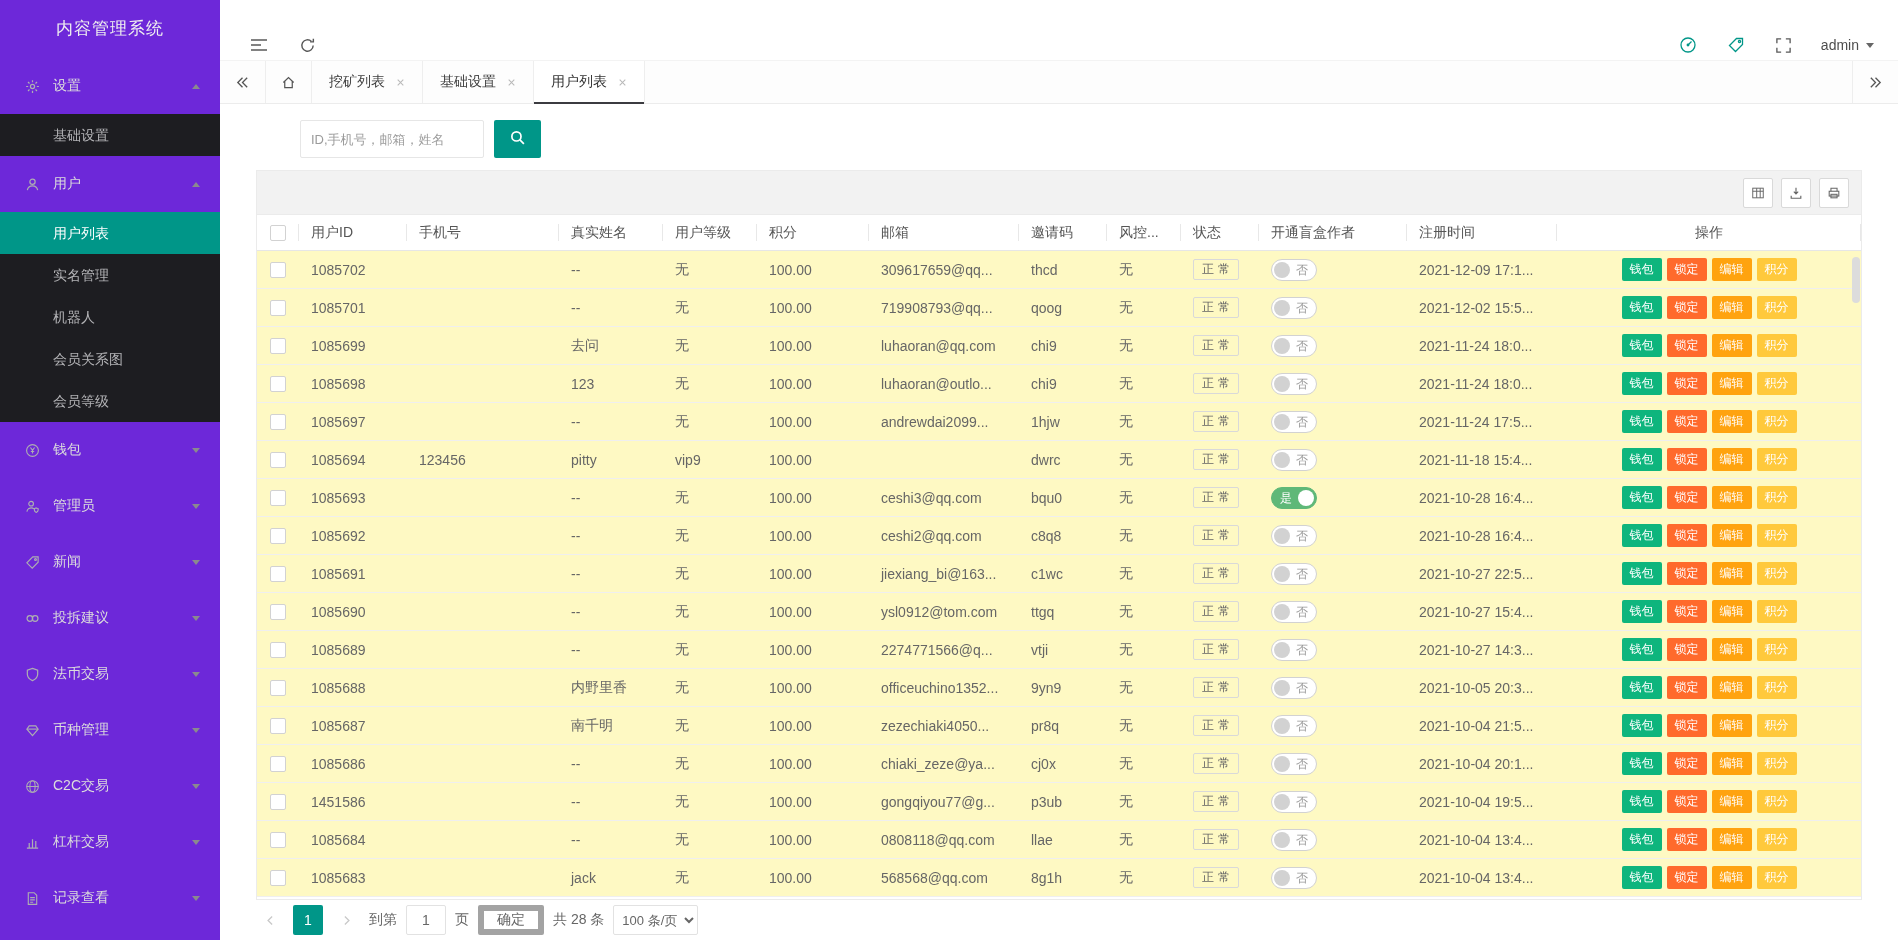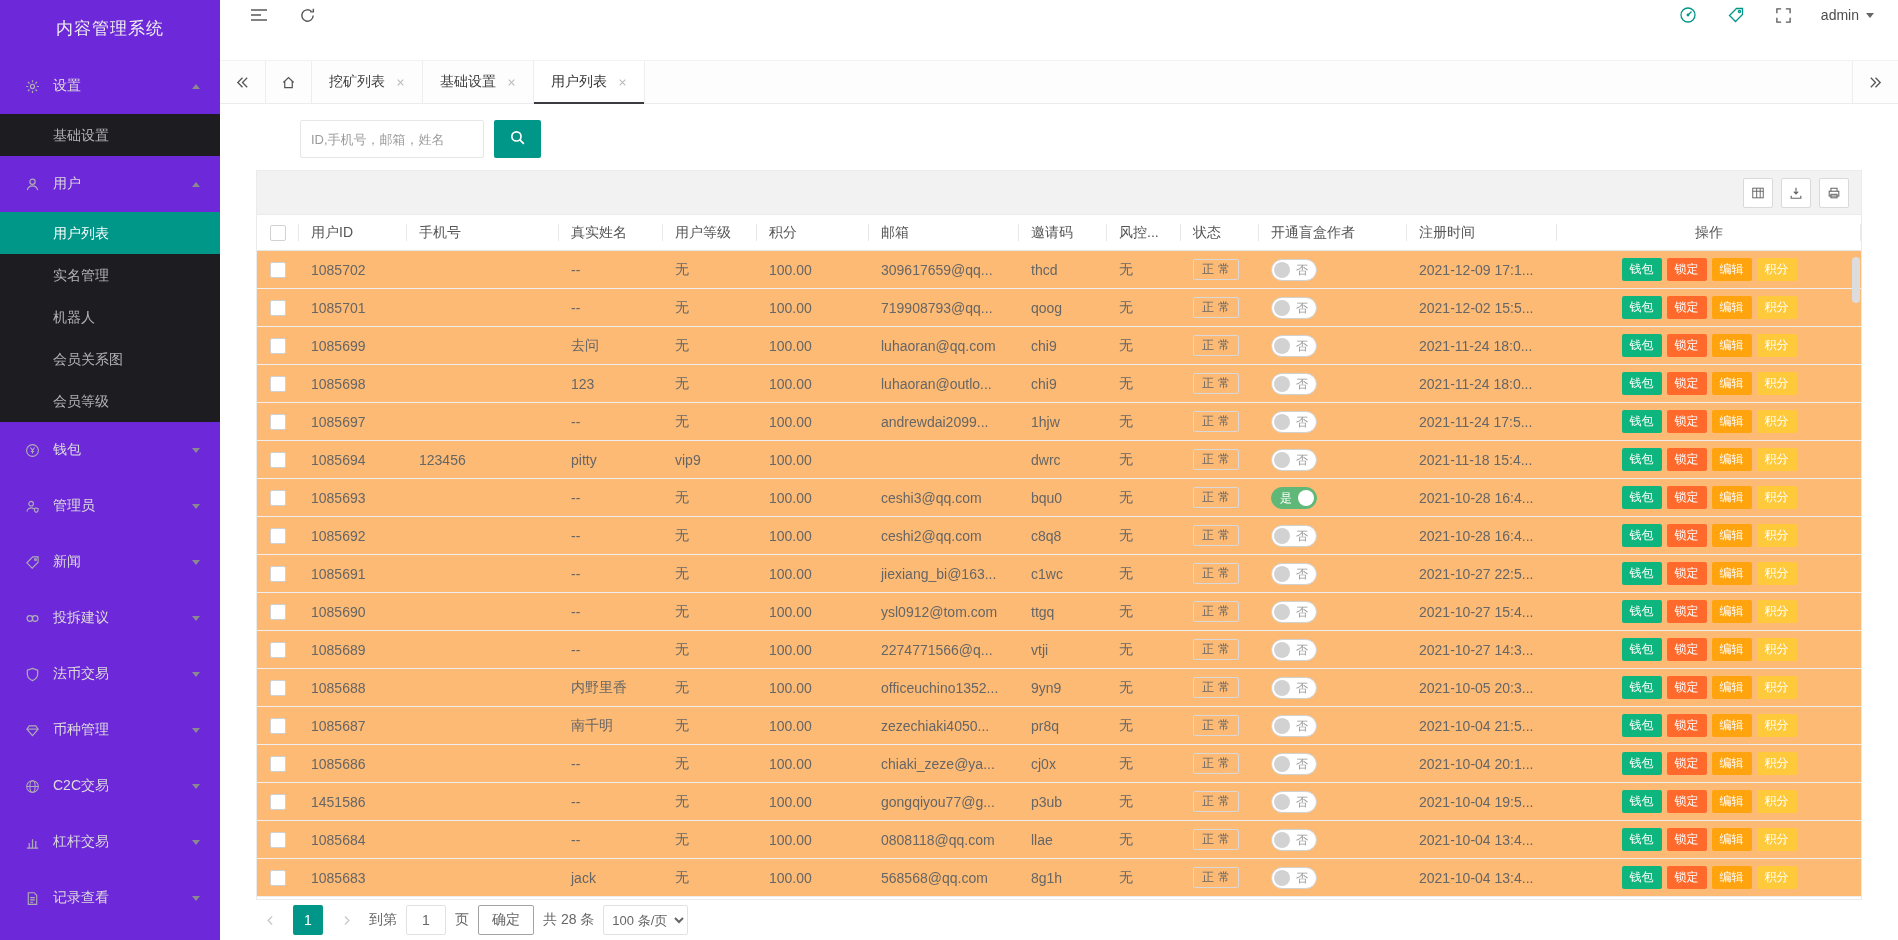--- a/index.html
+++ b/index.html
@@ -15,21 +15,21 @@
   .mi svg{width:15px;height:15px}
   .mlabel{flex:1}
   .chev{width:0;height:0;border-left:4px solid transparent;border-right:4px solid transparent;border-top:5px solid #8a8a8e}
   .chev.up{border-top:none;border-bottom:5px solid #8a8a8e}
   .submenu{background:#1d1d21}
   .submenu-item{height:42px;line-height:42px;padding-left:53px;color:#b3b3b6;cursor:pointer;font-size:14px}
   .submenu-item.active{background:#009688;color:#fff}
 
   
   .main{flex:1;display:flex;flex-direction:column;height:100%;min-width:0}
-  .topbar{height:60px;background:#fff;display:flex;align-items:flex-start;padding:0 24px;flex-shrink:0}
+  .topbar{height:60px;background:#fff;display:flex;align-items:flex-end;padding:0 24px;flex-shrink:0}
   .tb-icon{width:30px;height:30px;display:flex;align-items:center;justify-content:center;color:#595959;cursor:pointer;margin-right:18px}
   .tb-right{margin-left:auto;display:flex;align-items:center;gap:8px}
   .tb-right .tb-icon{margin-right:10px}
   .teal{color:#009688}
   .user-menu{display:flex;align-items:center;gap:7px;color:#4d4d4d;cursor:pointer;font-size:14px;margin-left:4px}
   .caret{width:0;height:0;border-left:4px solid transparent;border-right:4px solid transparent;border-top:5px solid #666}
 
   
   .tabbar{height:44px;background:#fdfdfd;border-top:1px solid #f3f3f3;border-bottom:1px solid #ececec;display:flex;align-items:stretch;flex-shrink:0}
   .tab-nav{width:46px;display:flex;align-items:center;justify-content:center;color:#555;border-right:1px solid #eee;cursor:pointer}
@@ -51,21 +51,21 @@
 
   .toolbar{height:44px;background:#f2f2f2;border:1px solid #ebebeb;border-bottom:none;display:flex;align-items:center;justify-content:flex-end;padding:0 12px;flex-shrink:0}
   .tool-btn{width:30px;height:30px;background:#fff;border:1px solid #d9d9d9;border-radius:2px;display:flex;align-items:center;justify-content:center;margin-left:8px;cursor:pointer;color:#666}
   .tool-btn svg{width:14px;height:14px}
 
   
   .table{border:1px solid #ebebeb;flex:1;min-height:0;position:relative;overflow:hidden}
   .t-head{display:flex;height:36px;border-bottom:1px solid #e6e6e6;background:#fff}
   .t-hcell{display:flex;align-items:center;padding:0 12px;color:#555;position:relative;font-size:14px;overflow:hidden;white-space:nowrap}
   .t-hcell::after{content:"";position:absolute;right:0;top:9px;bottom:9px;width:1px;background:#e8e8e8}
-  .t-row{display:flex;height:38px;border-bottom:1px solid #efefef;background:#fdba74}
+  .t-row{display:flex;height:38px;border-bottom:1px solid #efefef;background:#fef9c3}
   .t-cell{display:flex;align-items:center;padding:0 12px;overflow:hidden;white-space:nowrap;color:#666}
   .c0{width:42px;flex:none;justify-content:center;padding:0}
   .c1{width:108px;flex:none}
   .c2{width:152px;flex:none}
   .c3{width:104px;flex:none}
   .c4{width:94px;flex:none}
   .c5{width:112px;flex:none}
   .c6{width:150px;flex:none}
   .c7{width:88px;flex:none}
   .c8{width:74px;flex:none}
@@ -92,21 +92,21 @@
 
   .vthumb{position:absolute;right:1px;top:42px;width:8px;height:46px;background:#dcdcdc;border-radius:4px;cursor:pointer}
 
   
   .pager{height:40px;display:flex;align-items:center;gap:9px;flex-shrink:0;color:#666}
   .pg-btn{min-width:28px;height:30px;display:flex;align-items:center;justify-content:center;color:#c9c9c9;cursor:pointer}
   .pg-btn svg{width:13px;height:13px}
   .pg-cur{width:30px;height:30px;background:#009688;color:#fff;display:flex;align-items:center;justify-content:center;font-size:14px;border-radius:2px;cursor:default}
   .pg-text{font-size:14px;color:#666}
   .pg-input{width:40px;height:30px;border:1px solid #e2e2e2;border-radius:2px;text-align:center;color:#666;font-size:14px;outline:none;font-family:inherit}
-  .pg-confirm{height:30px;padding:0 13px;border:1px solid #a3a3a3;border-radius:2px;background:#fff;color:#666;font-size:14px;cursor:pointer;font-family:inherit}
+  .pg-confirm{height:30px;padding:0 13px;border:6px solid #a3a3a3;border-radius:2px;background:#fff;color:#666;font-size:14px;cursor:pointer;font-family:inherit}
   .pg-select{height:30px;border:1px solid #e2e2e2;border-radius:2px;color:#666;background:#fff;padding:4px 4px;font-size:13px;outline:none;font-family:inherit}
 </style>
 </head>
 <body>
 
 <div class="app">
 
   <aside class="sidebar">
     <div class="logo">内容管理系统</div>
     <nav class="menu">

